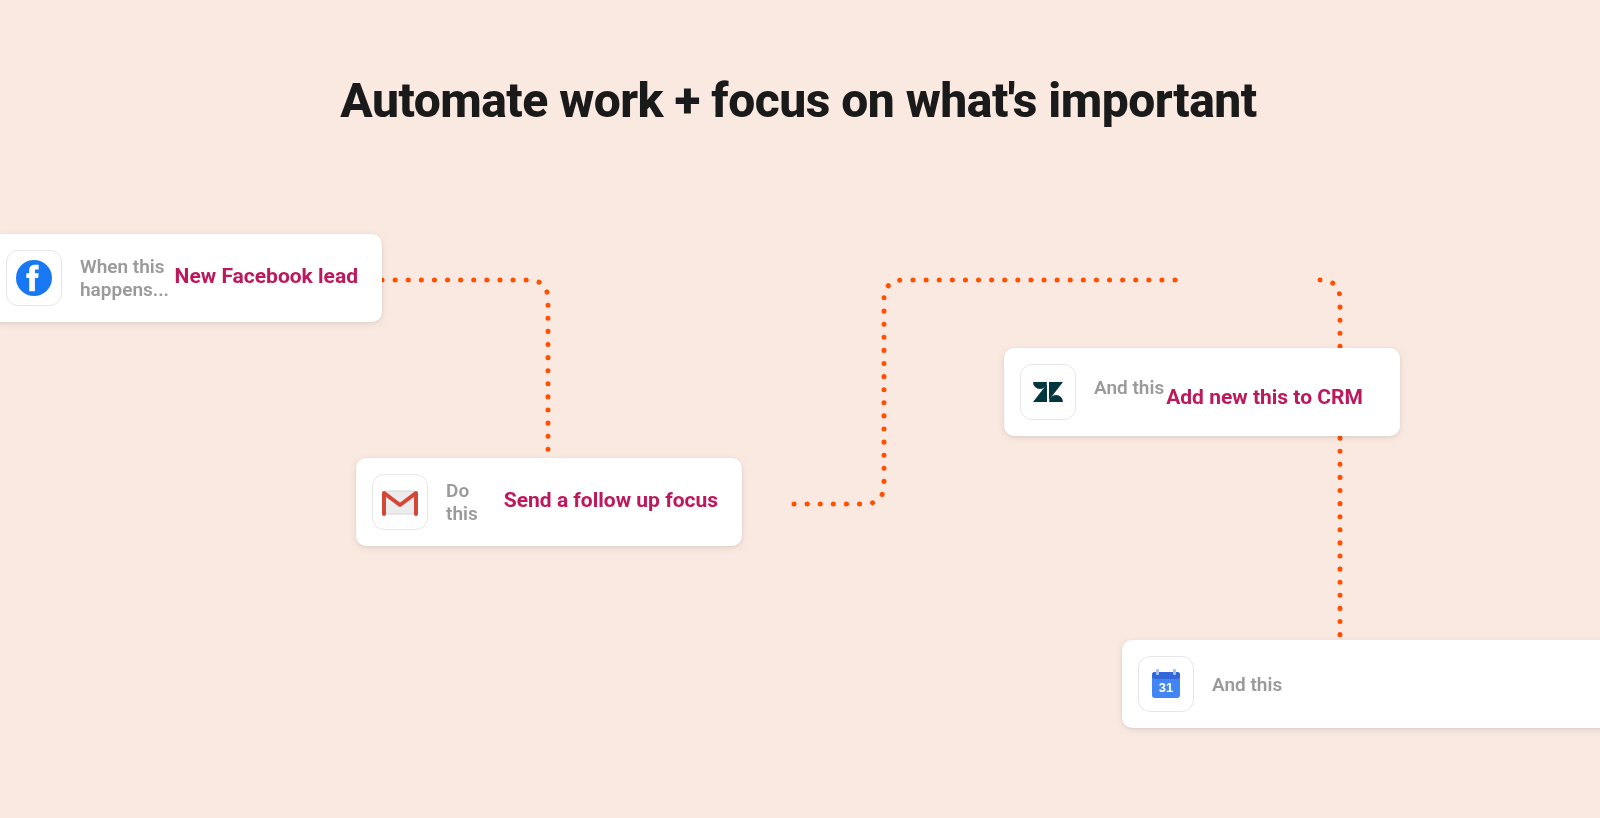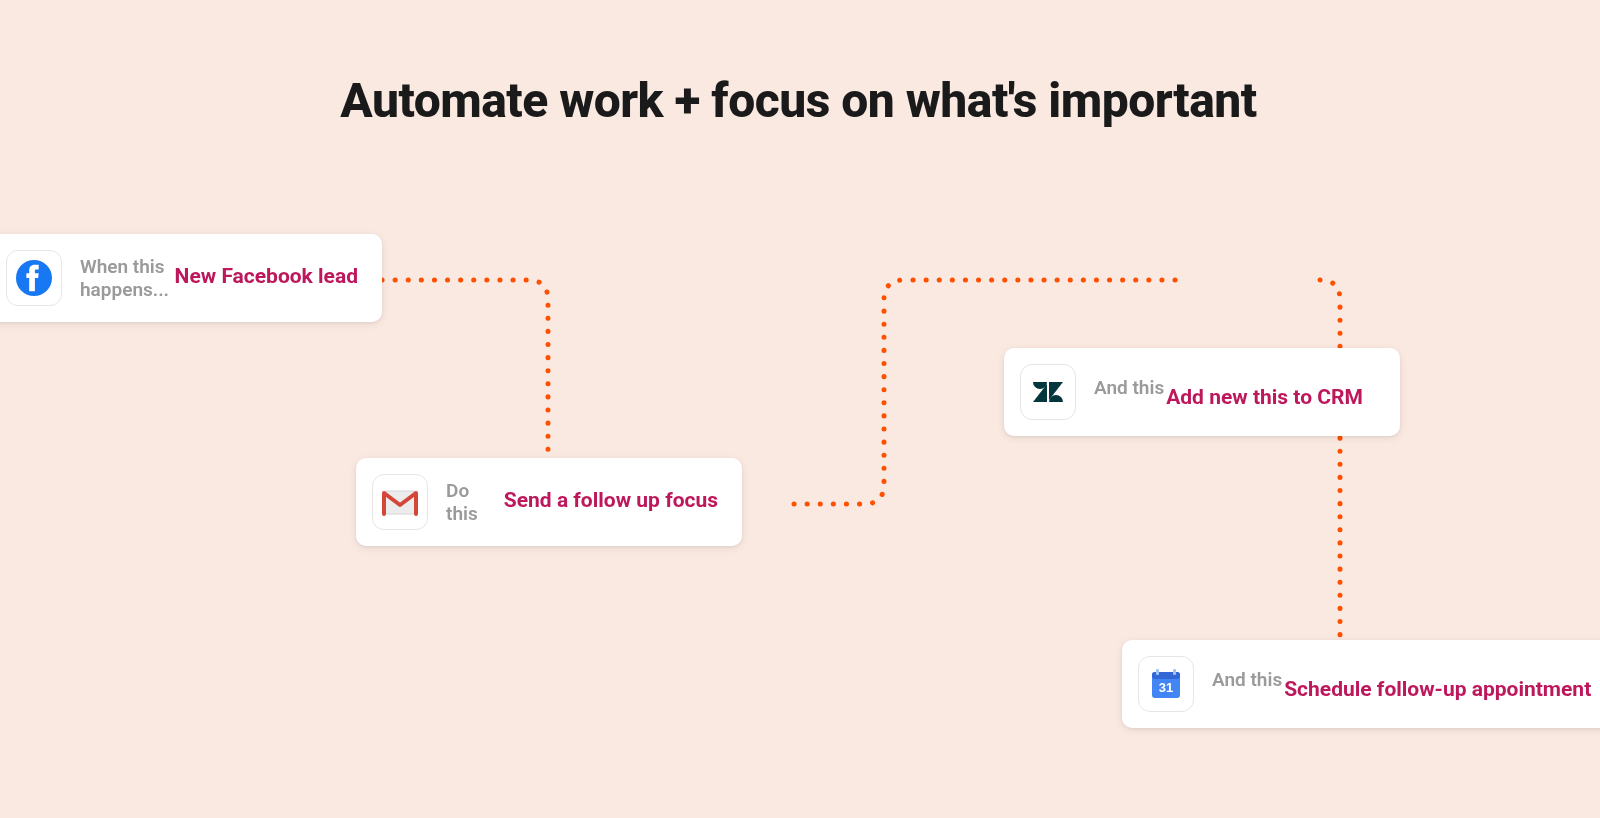--- a/index.html
+++ b/index.html
@@ -143,15 +143,14 @@
     <svg width="40" height="40" viewBox="0 0 40 40">
       <rect x="6" y="8" width="28" height="26" rx="3" fill="#4285F4"></rect>
       <rect x="6" y="8" width="28" height="7" rx="3" fill="#3367D6"></rect>
       <rect x="10" y="5" width="3" height="6" rx="1" fill="#A1C2FA"></rect>
       <rect x="27" y="5" width="3" height="6" rx="1" fill="#A1C2FA"></rect>
       <text x="20" y="28" text-anchor="middle" font-family="Arial" font-size="13" font-weight="700" fill="#fff">31</text>
     </svg>
   </div>
   <div class="text-stack">
     <span class="subtitle">And this</span>
-    <span class="action-title">Schedule follow-up appointment</span>
   </div>
 </div>
 
 </body></html>

